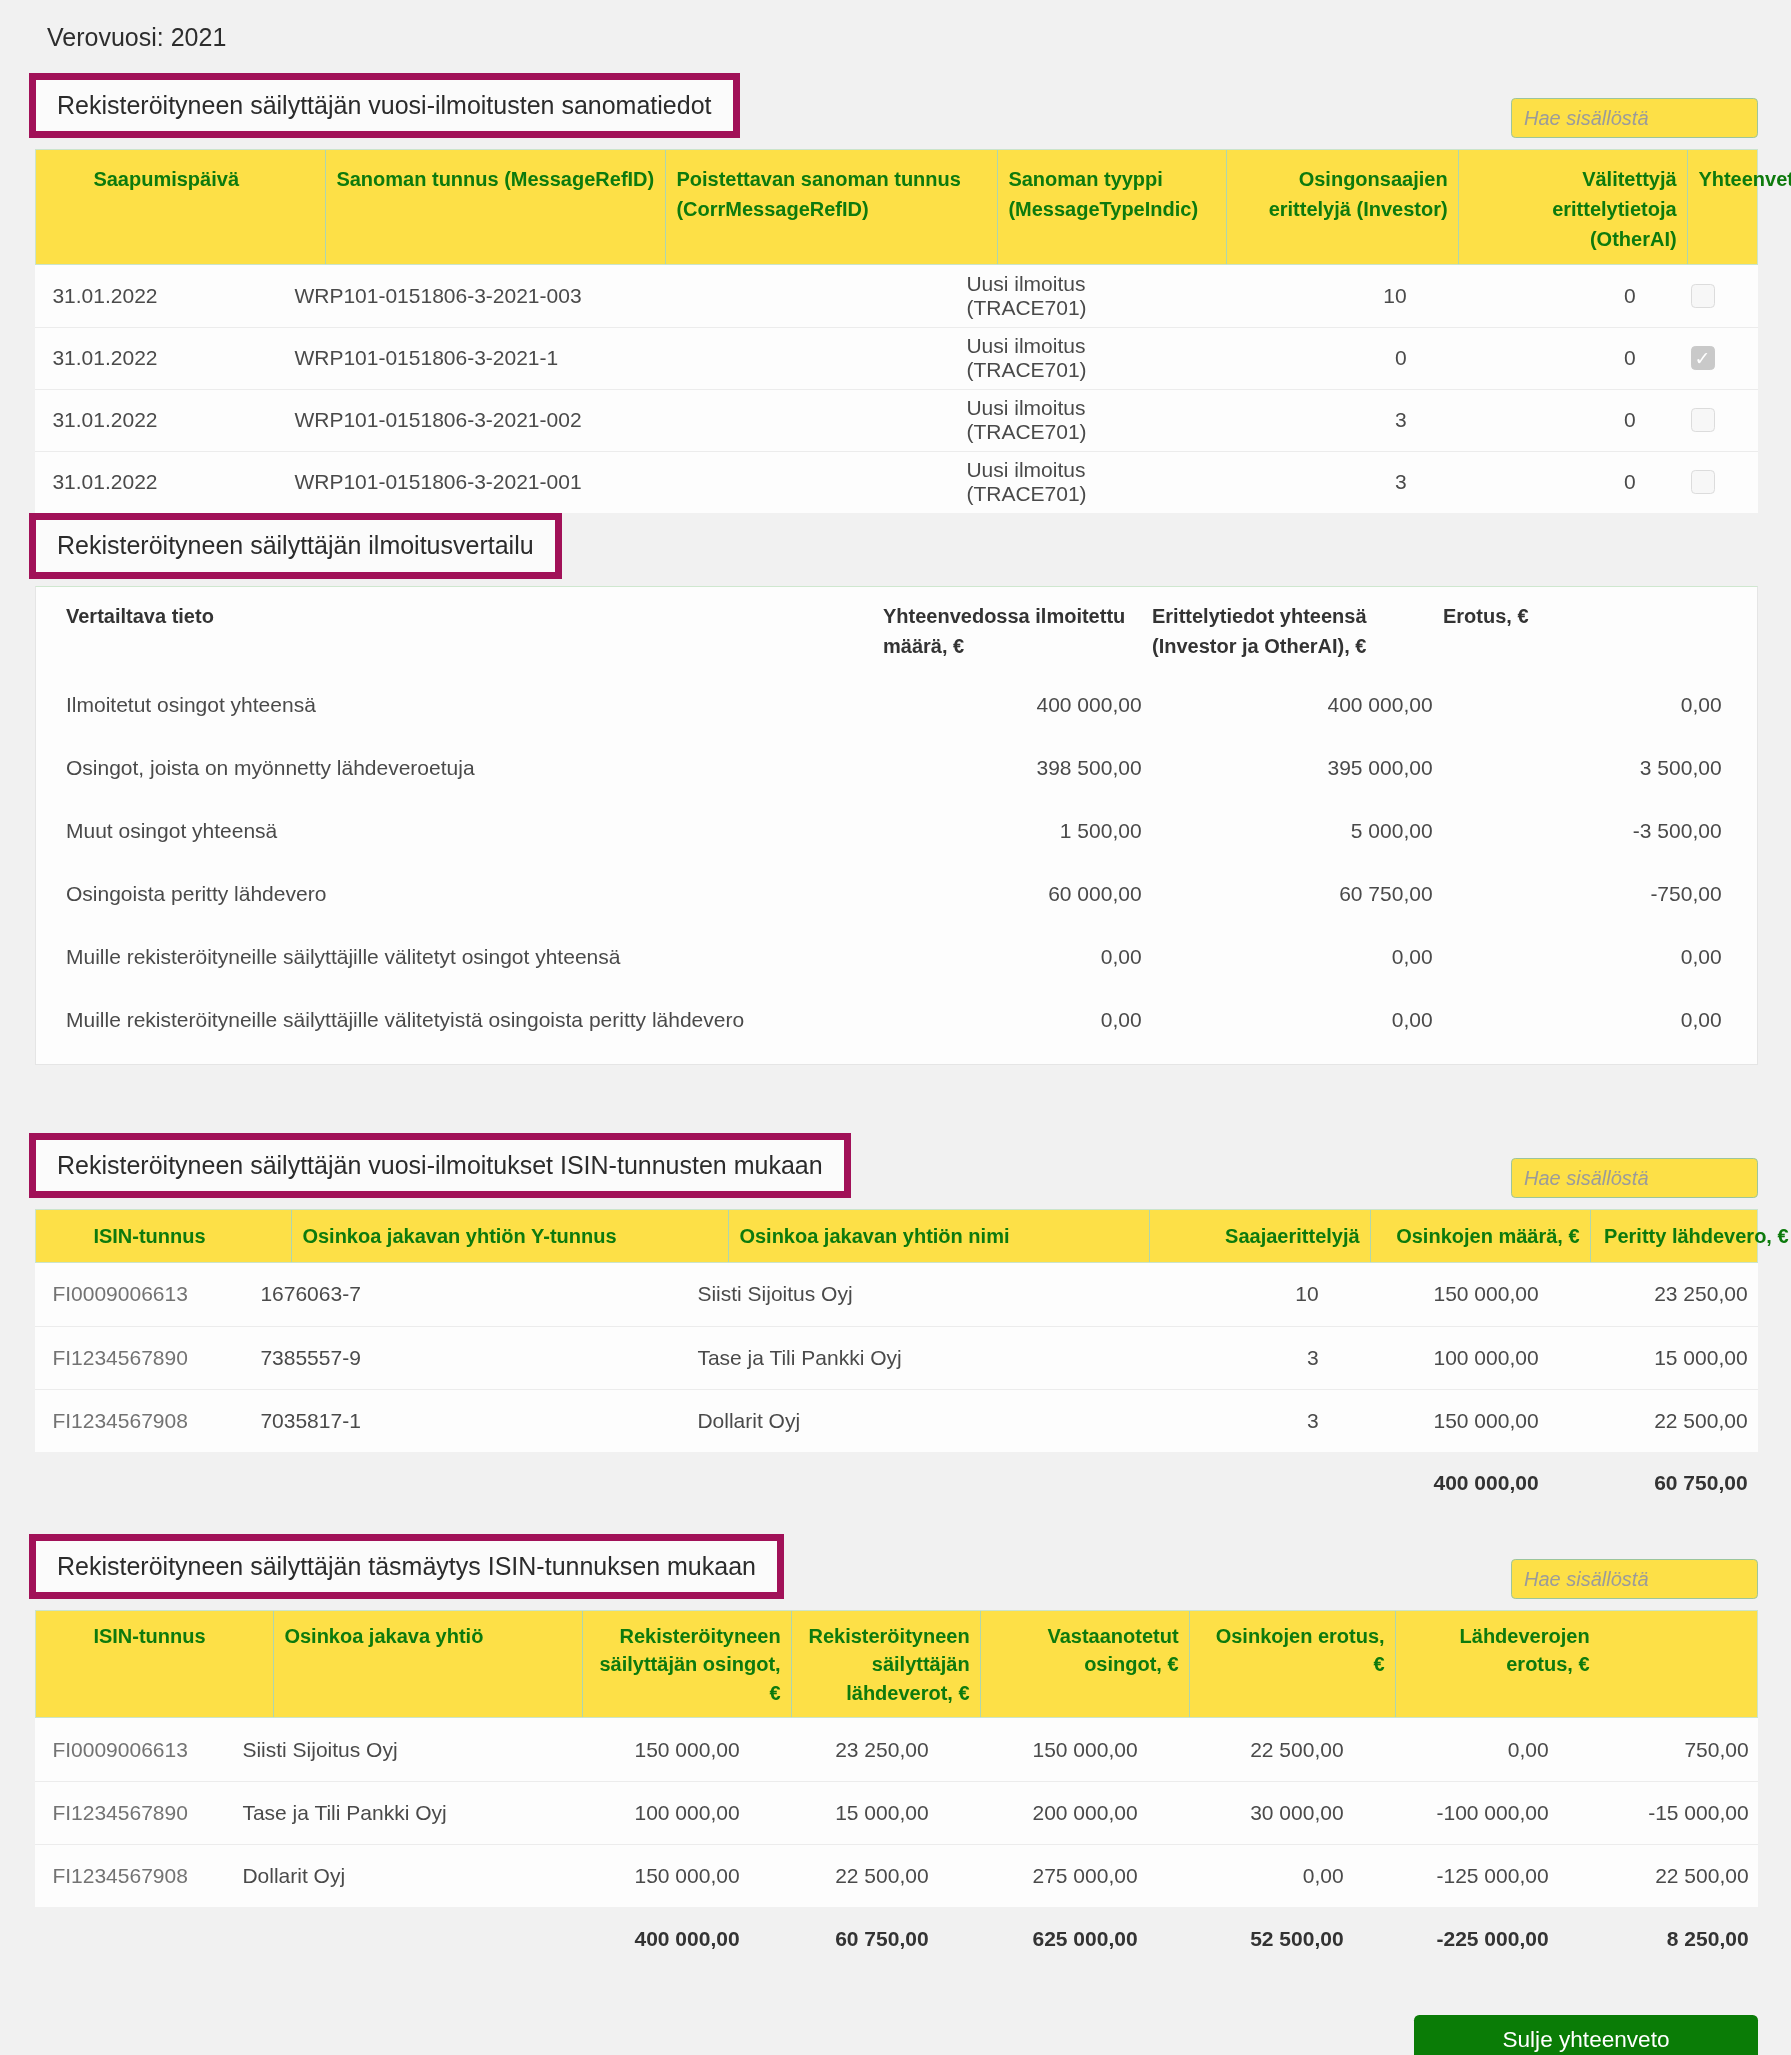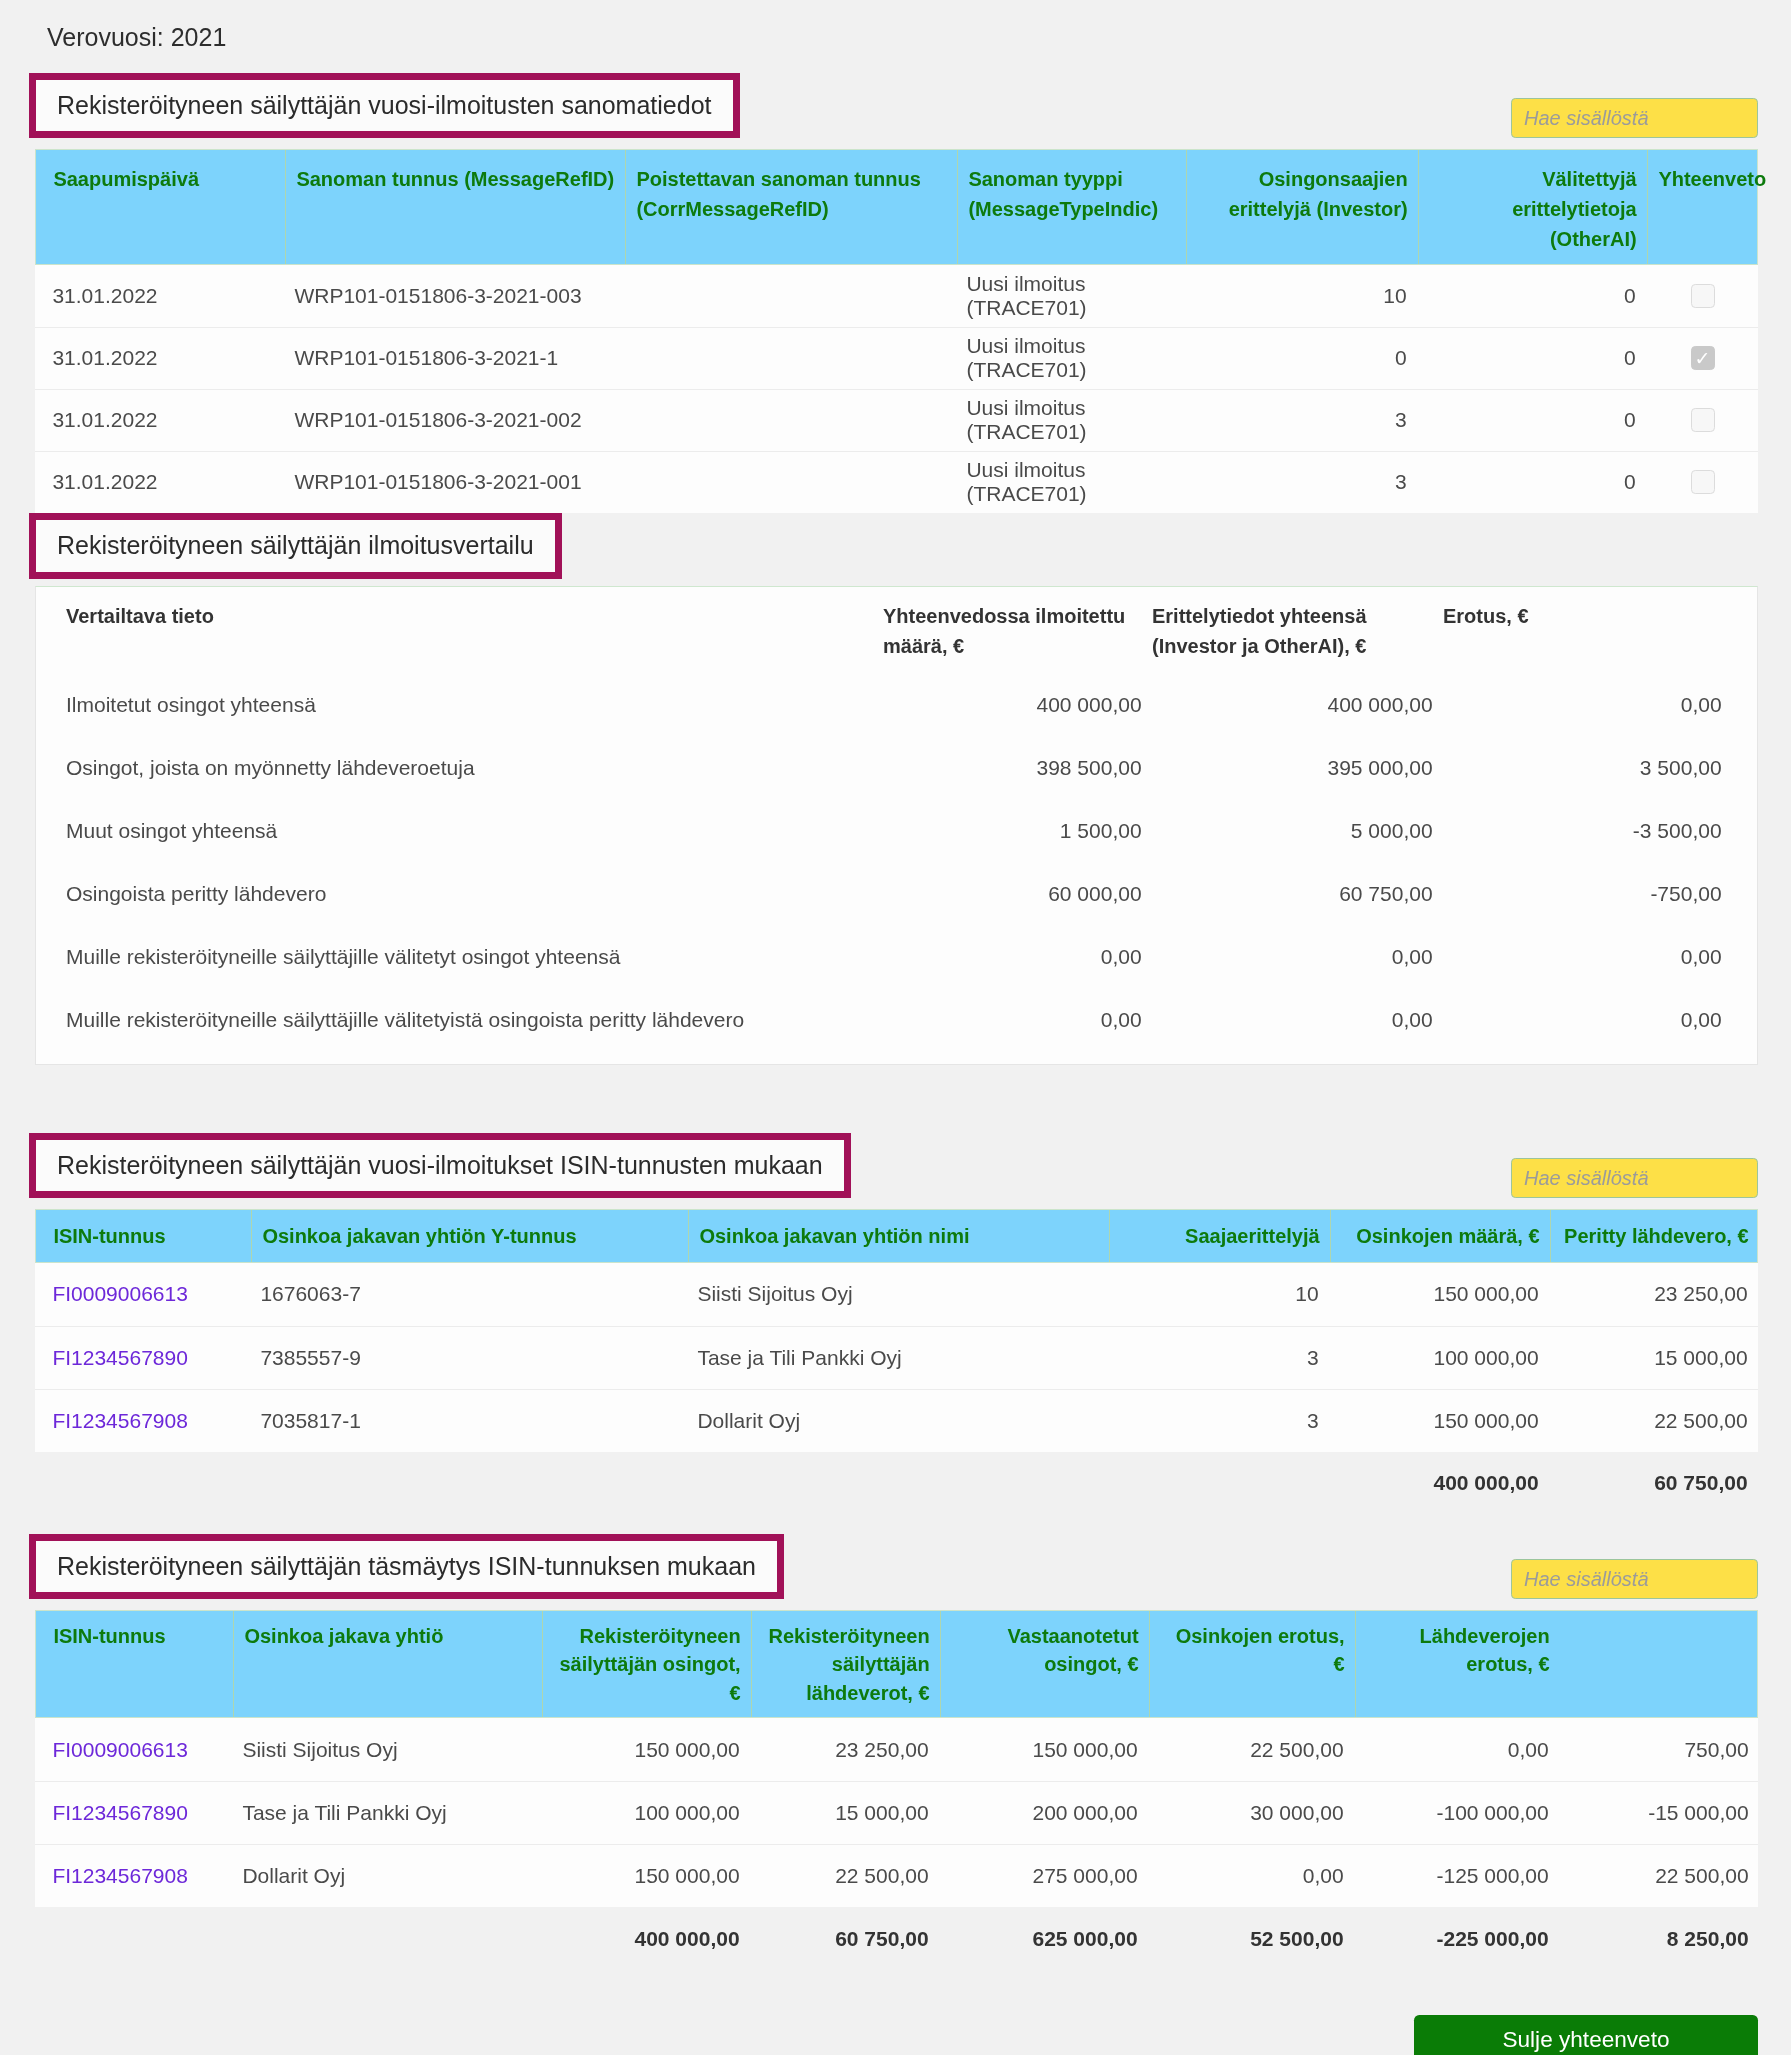--- a/index.html
+++ b/index.html
@@ -36,23 +36,23 @@
     font-size:20px; font-style:italic; color:#555;
     font-family:"Liberation Sans","DejaVu Sans",sans-serif;
     outline:none;
   }
   .search::placeholder { color:#9b9b9b; font-style:italic; }
 
   
   .tbl { margin-top:10.4px; }
   .thead {
     display:grid;
-    background:#7dd3fc;
+    background:#fde047;
     border:1.7px solid #cbe4cb;
-    color:#0d7a0d; font-weight:bold; font-size:20px;
+    color:#0d7a0d; font-weight:bold; font-size:20px;padding-left:40px;
   }
   .thead .c { align-items:flex-start; line-height:1.5; padding-top:14px; padding-bottom:10.4px; }
   .thead .c + .c { border-left:1.7px solid #aed6ae; }
   .trow { display:grid; background:#fdfdfd; font-size:21px; }
   .trow + .trow { border-top:1.7px solid #ececec; }
   .tfoot { display:grid; background:#f1f1f1; font-weight:bold; color:#333; font-size:21px; }
   .c { display:flex; align-items:center; padding:0 10.4px; min-width:0; }
   .c.first { padding-left:17.4px; }
   .r { justify-content:flex-end; text-align:right; }
 
@@ -61,21 +61,21 @@
   .t1 .thead, .t1 .trow { grid-template-columns:249px 340px 332px 229px 232px 229px 113px; }
 
   .t3 .thead .c { min-height:52px; padding-top:11.3px; }
   .t3 .trow, .t3 .tfoot { height:63px; }
   .t3 .thead, .t3 .trow, .t3 .tfoot { grid-template-columns:215px 437px 421px 221px 220px 209px; }
 
   .t4 .thead .c { min-height:97px; padding-top:11.3px; line-height:1.42; }
   .t4 .trow, .t4 .tfoot { height:63px; }
   .t4 .thead, .t4 .trow, .t4 .tfoot { grid-template-columns:197px 309px 209px 189px 209px 206px 205px 200px; }
 
-  .link { color:#6d28d9; text-decoration:none; }
+  .link { color:#737373; text-decoration:none; }
 
   
   .cbx {
     width:24px; height:24px; border-radius:4.3px;
     background:#f7f7f7; border:0.9px solid #dcdcdc;
     display:flex; align-items:center; justify-content:center;
   }
   .cbx .tick { display:none; color:#fff; font-size:19px; font-weight:bold; }
   .cbx.checked { background:#c9c9c9; border-color:#c9c9c9; }
   .cbx.checked .tick { display:block; }

